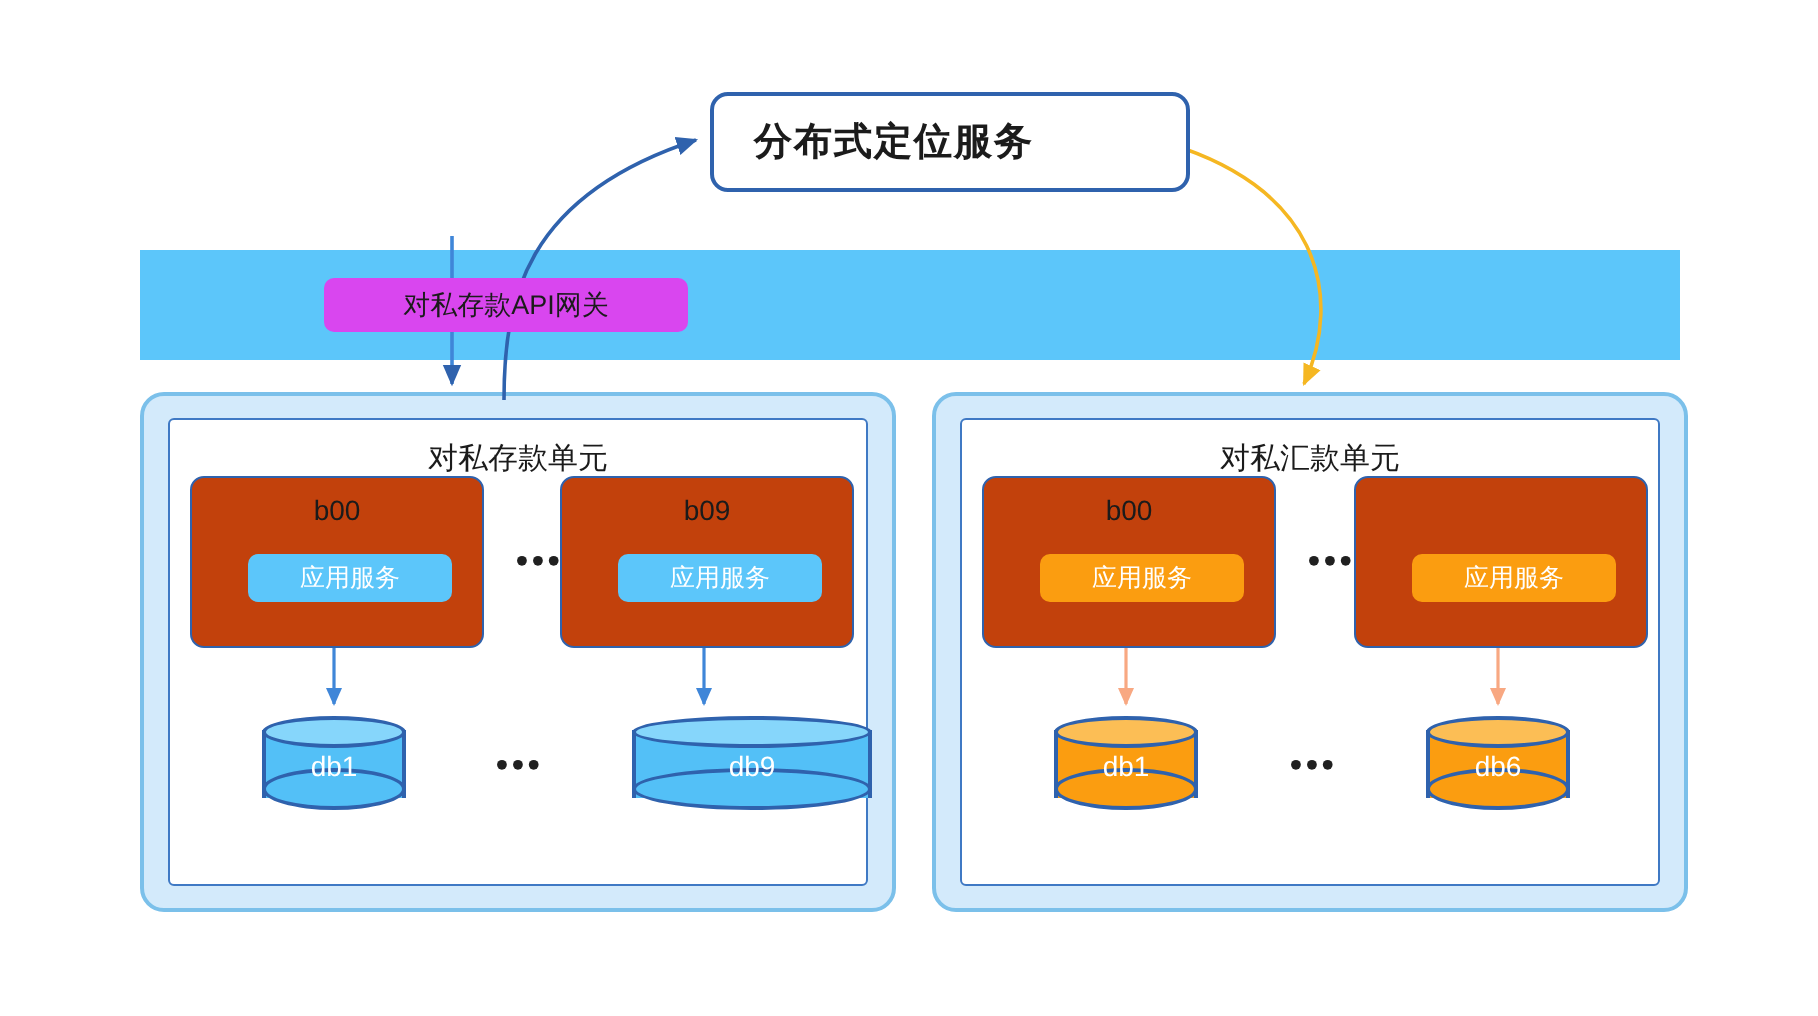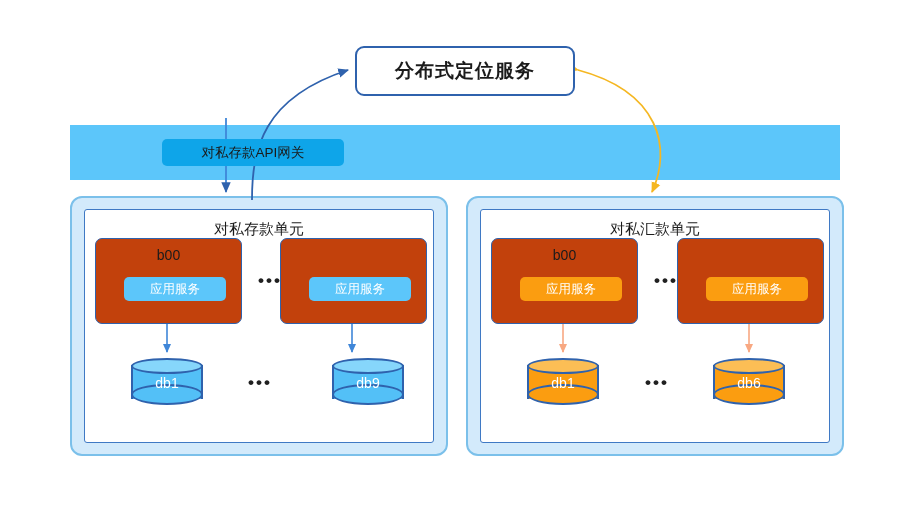--- a/index.html
+++ b/index.html
@@ -31,22 +31,23 @@
     position: absolute;
     left: 355px;
     top: 46px;
     width: 216px;
     height: 46px;
     background: #ffffff;
     border: 2px solid #2f62ad;
     border-radius: 9px;
     display: flex;
     align-items: center;
-    justify-content: center;
+    justify-content: flex-start;
     z-index: 8;
+    padding-left: 20px;
   }
   .root-node .label {
     font-size: 19px;
     font-weight: bold;
     color: #1b1b1b;
     letter-spacing: 1px;
   }
 
   
   .gateway-band {
@@ -55,21 +56,21 @@
     top: 125px;
     width: 770px;
     height: 55px;
     background: #5cc6fa;
     z-index: 2;
   }
   .gateway-chip {
     position: absolute;
     top: 139px;
     height: 27px;
-    background: #0ea5e9;
+    background: #d946ef;
     border-radius: 5px;
     display: flex;
     align-items: center;
     justify-content: center;
     z-index: 6;
   }
   .gateway-chip .label {
     font-size: 13.5px;
     color: #1b1b1b;
   }
@@ -265,35 +266,36 @@
   <div class="app-box" style="left:95px;">
     <div class="node-id">b00</div>
     <div class="service-chip chip-blue">
       <span class="label">应用服务</span>
     </div>
   </div>
 
   <div class="ellipsis" style="left:258px; top:272px;">•••</div>
 
   <div class="app-box" style="left:280px;">
+    <div class="node-id">b09</div>
     <div class="service-chip chip-blue">
       <span class="label">应用服务</span>
     </div>
   </div>
 
   <div class="db db-blue" style="left:131px;">
     <div class="cyl-body"></div>
     <div class="cyl-bottom"></div>
     <div class="cyl-top"></div>
     <div class="db-label">db1</div>
   </div>
 
   <div class="ellipsis" style="left:248px; top:374px;">•••</div>
 
-  <div class="db db-blue" style="left:332px;">
+  <div class="db db-blue" style="left:316px;padding-left:48px;">
     <div class="cyl-body"></div>
     <div class="cyl-bottom"></div>
     <div class="cyl-top"></div>
     <div class="db-label">db9</div>
   </div>
 
   <div class="unit-outer" id="unit-right-outer">
     <div class="unit-inner">
       <div class="unit-title">对私汇款单元</div>
     </div>

